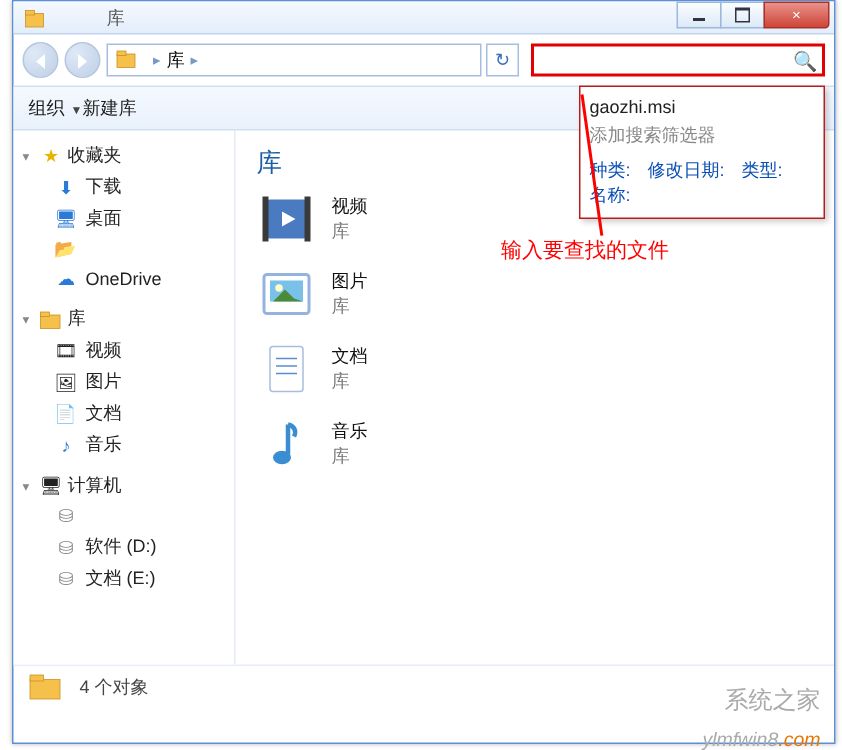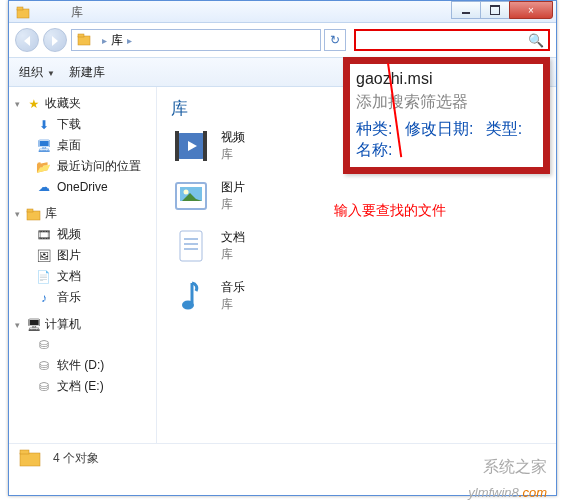--- a/index.html
+++ b/index.html
@@ -26,21 +26,21 @@
   .addr-icon { width: 18px; height: 18px; margin: 0 4px; }
   .addr-arrow { color: #7a98c4; padding: 0 4px; font-size: 10px; }
   .refresh { width: 22px; height: 22px; border: 1px solid #a7bde0; margin-left: -1px; display:flex; align-items:center; justify-content:center; color:#3a70b8; font-size:12px; }
 
   .searchbox { width: 196px; height: 22px; border: 2px solid #e40000; margin-left: 4px; background:#fff; position: relative; }
   .search-icon-small { position:absolute; right:3px; top:2px; color:#3a70b8; font-size:13px; }
 
   .menubar { height: 22px; display: flex; align-items: center; gap: 4px; padding: 0 6px; font-size: 12px; color: #222; background: #f4f8fd; }
   .menu-item { padding: 2px 6px; }
 
-  .toolbar { height: 30px; background: linear-gradient(#f5f9ff,#e9f1fb); border-top:1px solid #d0e0f2; border-bottom:1px solid #d0e0f2; display:flex; align-items:center; padding: 0 10px; font-size:12px; color:#1a1a1a; gap:14px; position: relative; }
+  .toolbar { height: 30px; background: linear-gradient(#f5f9ff,#e9f1fb); border-top:1px solid #d0e0f2; border-bottom:1px solid #d0e0f2; display:flex; align-items:center; padding: 0 10px; font-size:12px; color:#1a1a1a; position: relative; }
   .tb-arrow { font-size:8px; margin-left:4px; color:#444; }
   .tb-right { position:absolute; right:8px; display:flex; gap:6px; }
   .tb-ic { width:22px; height:20px; border:1px solid transparent; display:flex; align-items:center; justify-content:center; }
 
   .body-split { display:flex; height: calc(100% - 22px - 34px - 22px - 30px - 30px); }
   .sidebar { width: 148px; border-right:1px solid #e6ecf5; background:#fff; overflow:auto; padding-top:6px; }
   .content { flex:1; padding: 10px 14px; overflow:auto; position:relative; }
 
   .tree-group { font-size:12px; }
   .tree-hdr { display:flex; align-items:center; padding:2px 6px; color:#222; }
@@ -54,28 +54,28 @@
   .content h2 { font-size:17px; font-weight:400; color:#1c5fa3; margin-bottom:6px; }
   .content .desc { font-size:12px; color:#444; margin-bottom:14px; }
 
   .lib-item { display:flex; align-items:center; margin-bottom:10px; gap:10px; }
   .lib-ic { width:40px; height:40px; display:flex; align-items:center; justify-content:center; }
   .lib-text .t1 { font-size:12px; color:#111; }
   .lib-text .t2 { font-size:12px; color:#777; }
 
   .statusbar { height:30px; border-top:1px solid #e6ecf5; display:flex; align-items:center; padding:0 8px; font-size:12px; color:#444; gap:8px;text-align:center; }
 
-  .suggest { position:absolute; right:6px; top:56px; width:207px; background:#fff; border:7px solid #b91c1c; box-shadow:2px 2px 4px rgba(0,0,0,.2); font-size:16px; padding:4px 6px; z-index:10; }
+  .suggest { position:absolute; right:6px; top:56px; width:164px; background:#fff; border:1px solid #b91c1c; box-shadow:2px 2px 4px rgba(0,0,0,.2); font-size:12px; padding:4px 6px; z-index:10; }
   .suggest .s1 { color:#222; padding:2px 0; }
   .suggest .s2 { color:#888; padding:2px 0; }
   .suggest .s3 { padding:4px 0 2px; }
   .sugg-link { color:#0a4fb3; margin-right:8px; }
 
   .anno-line { position:absolute; left:387px; top:63px; width:2px; height:95px; background:#f00; transform-origin: top; transform: rotate(-8deg); pointer-events:none; z-index:20; }
-  .anno-text { position:absolute; left:334px; top:158px; color:#f00; font-size:14px; z-index:20; pointer-events:none;margin-top:44px; }
+  .anno-text { position:absolute; left:334px; top:158px; color:#f00; font-size:14px; z-index:20; pointer-events:none; }
 
   .watermark1 { position:absolute; right:14px; bottom:22px; font-size:16px; color:#aaa; }
   .watermark2 { position:absolute; right:14px; bottom:0; font-size:13px; color:#aaa; font-weight: normal; font-style: italic; }
   .watermark2 .o { color:#e67700; }
 
   
   .folder-svg { fill:#f5c14b; stroke:#c98b1b; stroke-width:.5; }
 </style>
 </head>
 <body>
@@ -144,21 +144,20 @@
           <div class="tree-item">
               <span class="ic" style="color:#2a7ad6;">⬇</span>
               <span>下载</span>
             </div>
           <div class="tree-item">
               <span class="ic" style="color:#2a7ad6;">🖥</span>
               <span>桌面</span>
             </div>
           <div class="tree-item">
               <span class="ic" style="color:#c98b1b;">📂</span>
-              <span>最近访问的位置</span>
             </div>
           <div class="tree-item">
               <span class="ic" style="color:#2a7ad6;">☁</span>
               <span>OneDrive</span>
             </div>
         </div>
       </div>
       <div class="sep"></div>
 
       <div class="tree-group">

